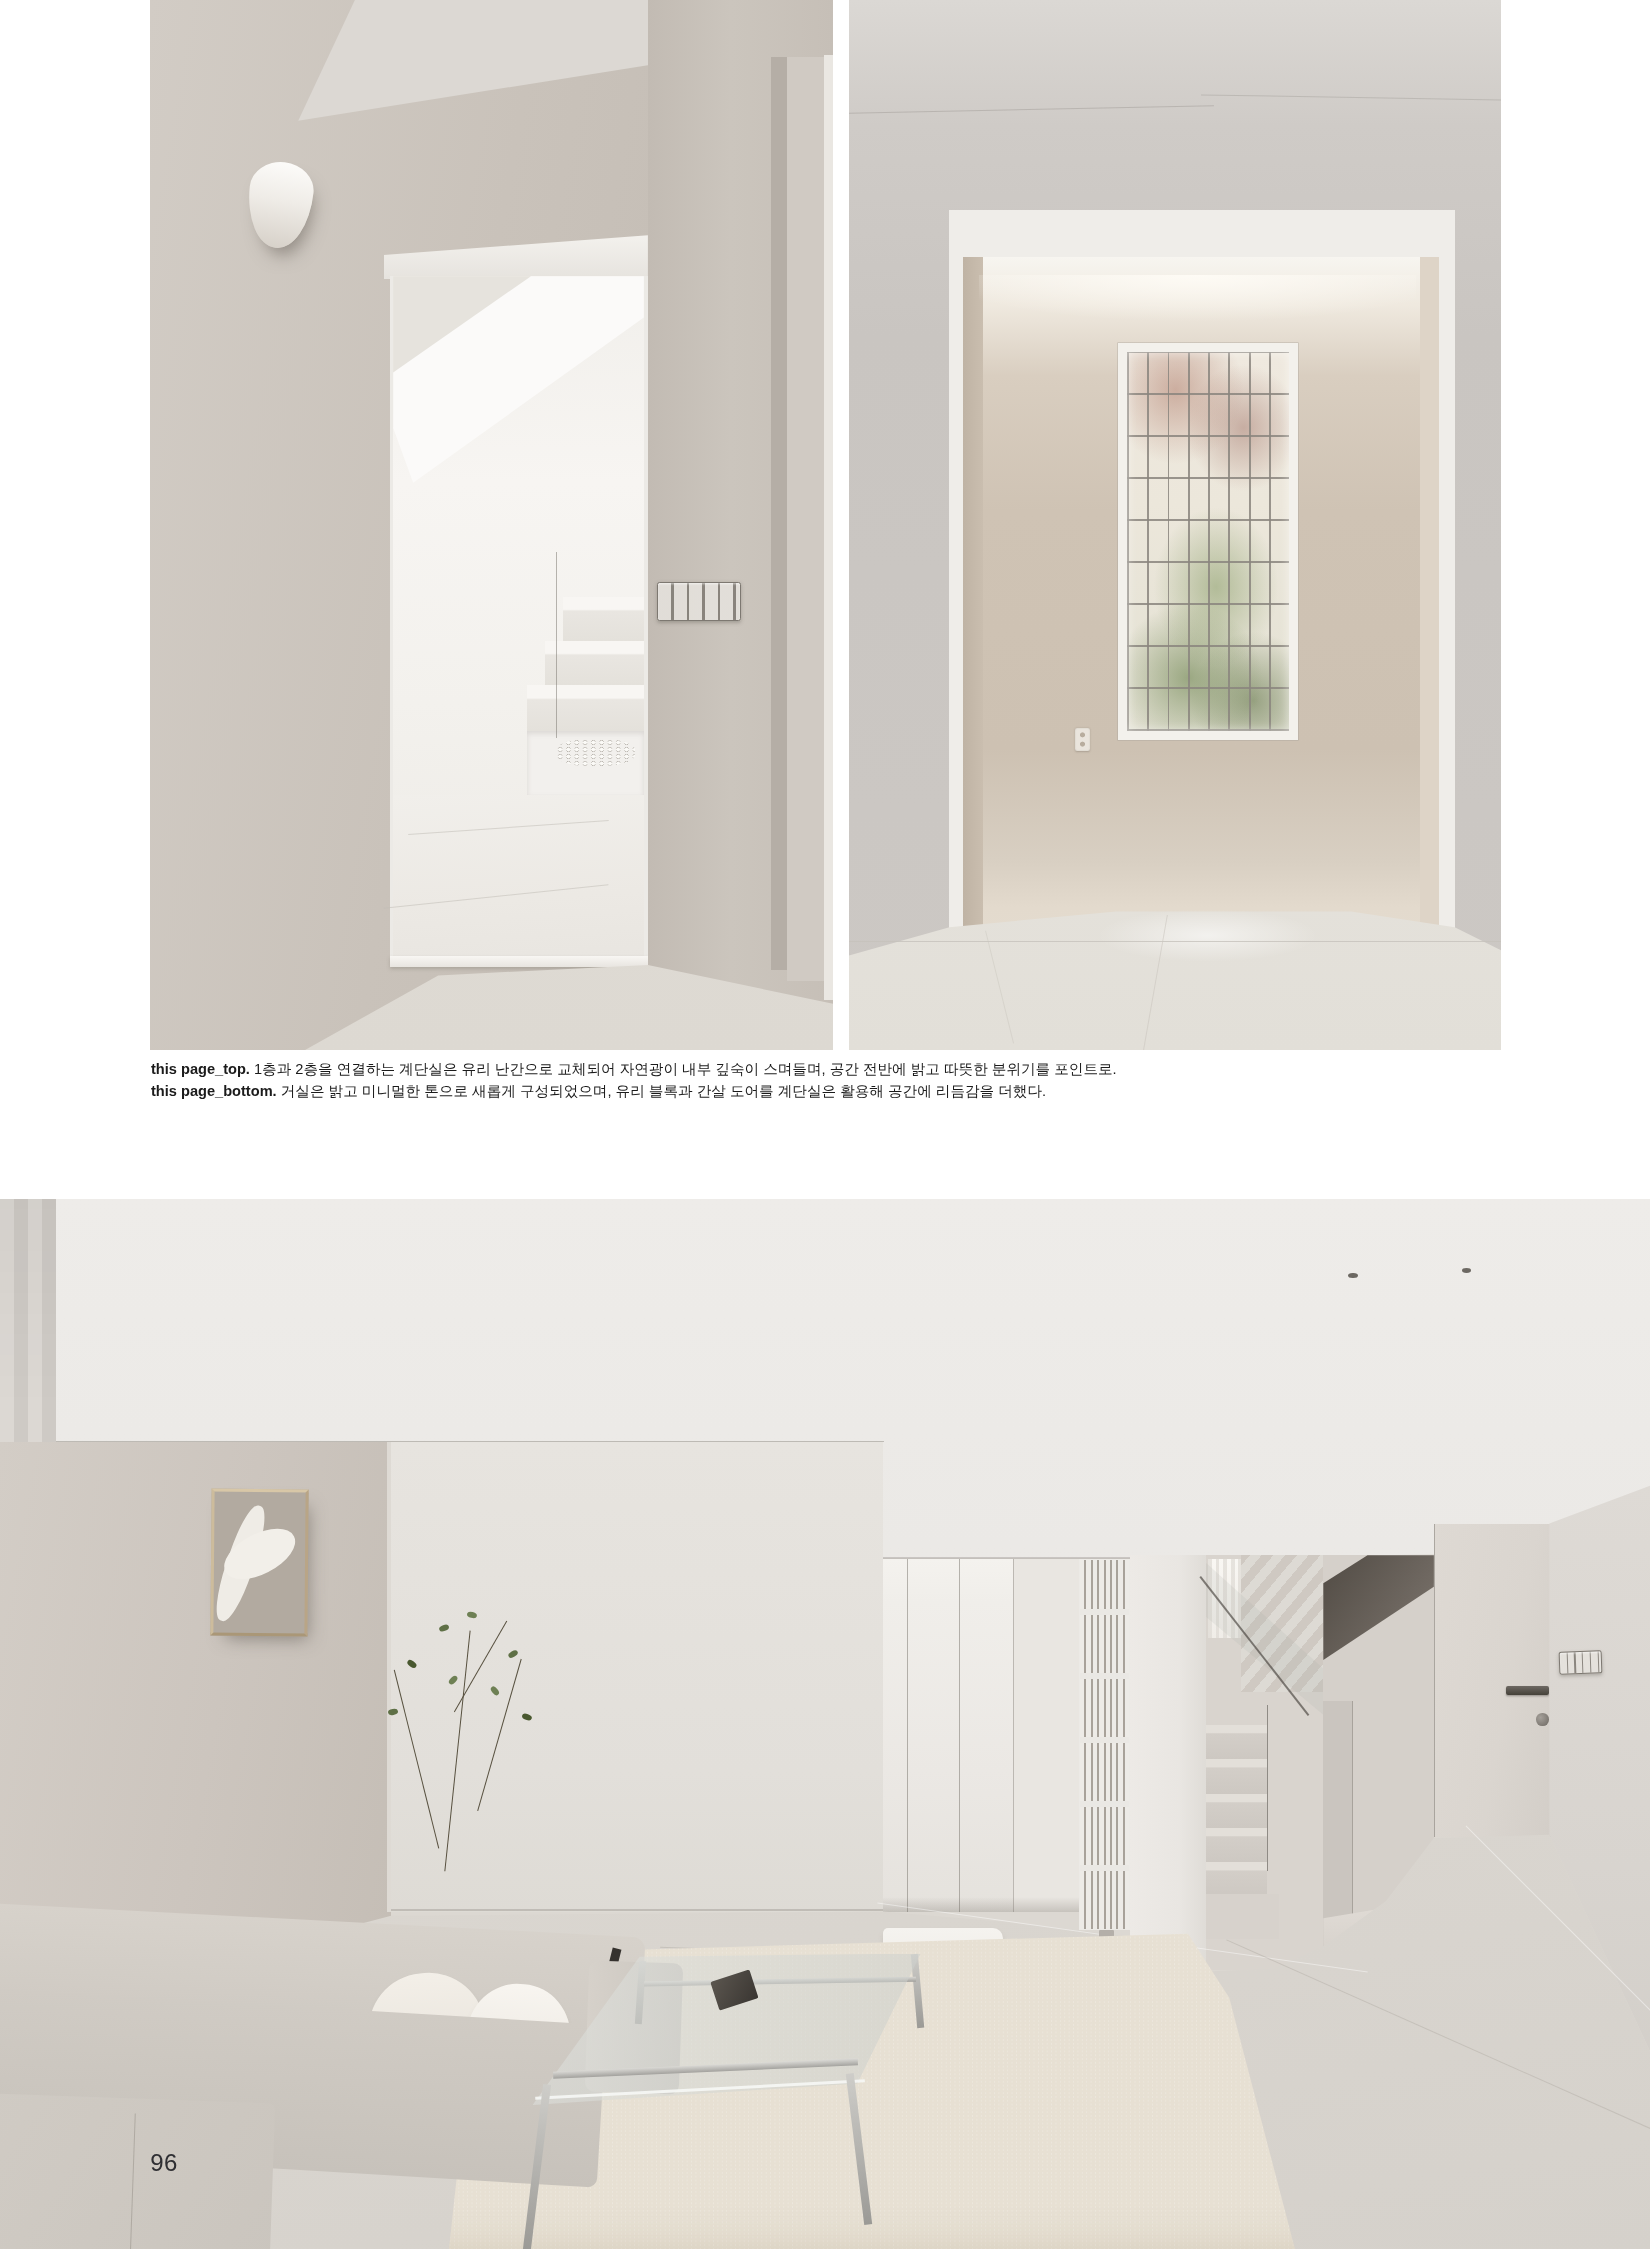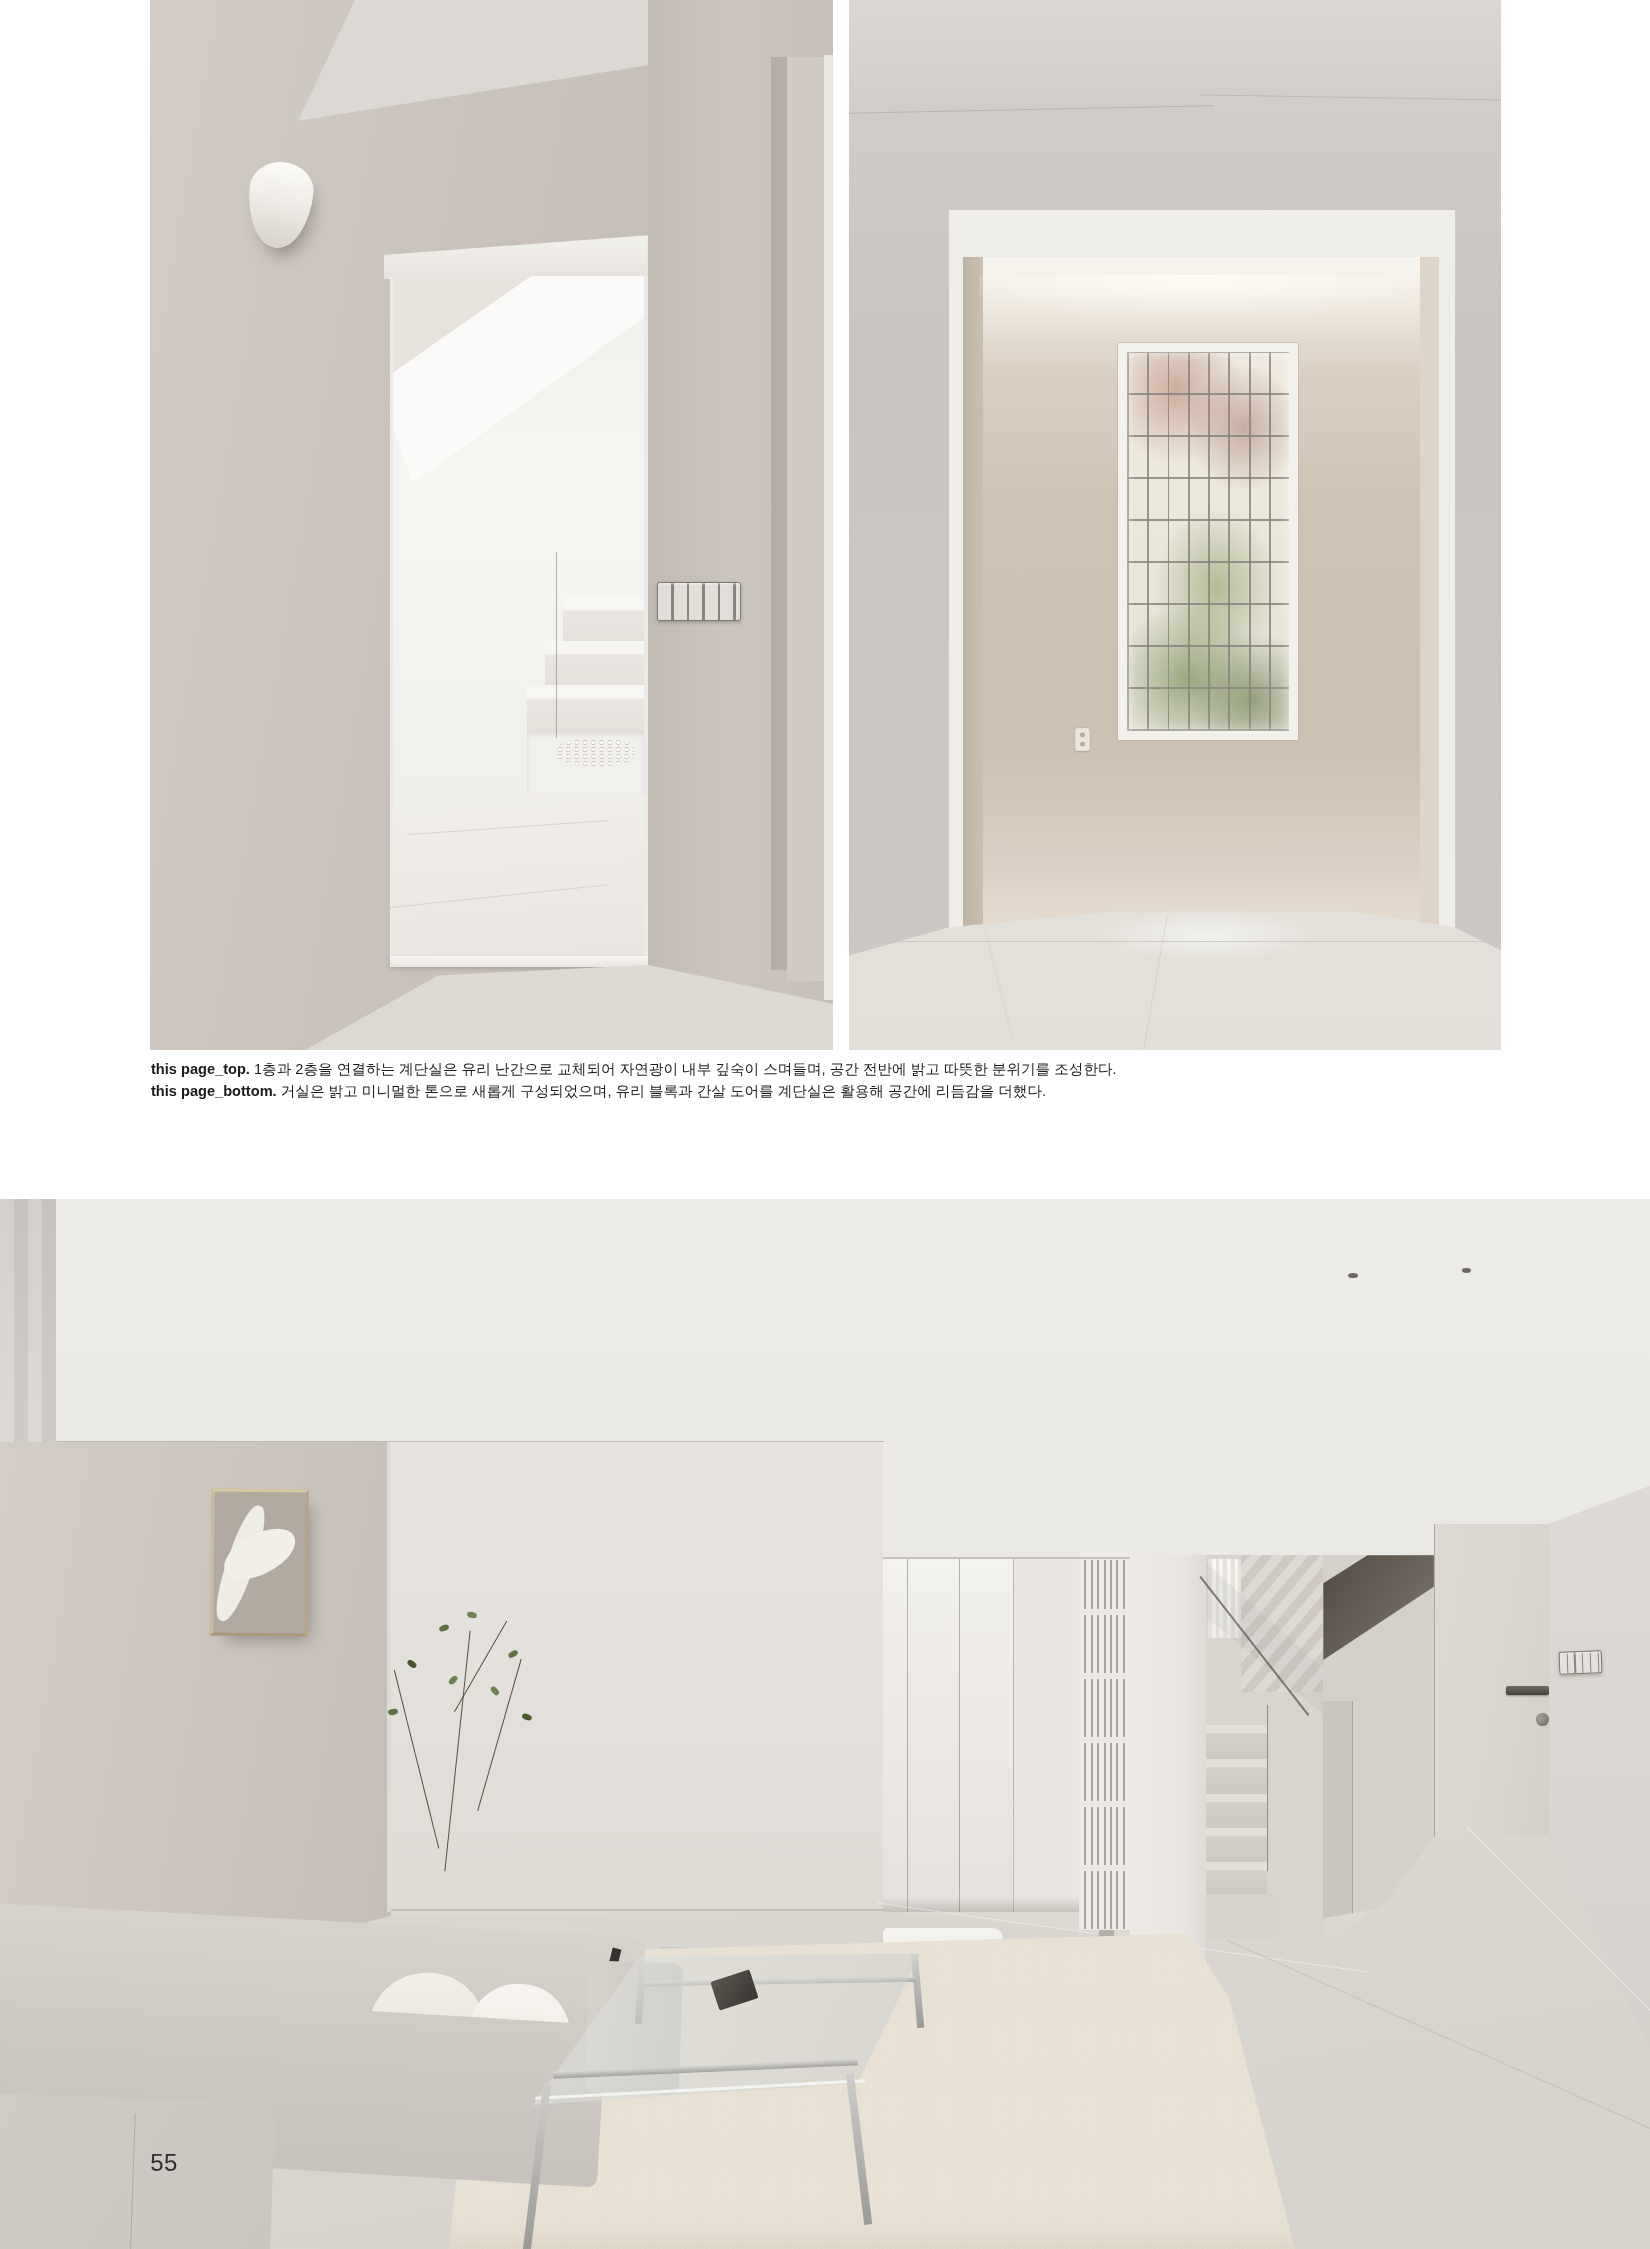--- a/index.html
+++ b/index.html
@@ -248,21 +248,21 @@
     <div class="abs tr-window"></div>
     <div class="abs tr-outlet"></div>
     <div class="abs tr-floor"></div>
     <div class="abs tr-refl"></div>
     <div class="abs tr-joint-h"></div>
     <div class="abs tr-joint-d1"></div>
     <div class="abs tr-joint-d2"></div>
   </figure>
 
   <div class="abs caption">
-    <p><b>this page_top.</b><span> 1층과 2층을 연결하는 계단실은 유리 난간으로 교체되어 자연광이 내부 깊숙이 스며들며, 공간 전반에 밝고 따뜻한 분위기를 조성한다.</span></p>
+    <p><b>this page_top.</b><span> 1층과 2층을 연결하는 계단실은 유리 난간으로 교체되어 자연광이 내부 깊숙이 스며들며, 공간 전반에 밝고 따뜻한 분위기를 포인트로.</span></p>
     <p><b>this page_bottom.</b><span> 거실은 밝고 미니멀한 톤으로 새롭게 구성되었으며, 유리 블록과 간살 도어를 계단실은 활용해 공간에 리듬감을 더했다.</span></p>
   </div>
 
   <figure class="photo photo-bot">
     <div class="abs b-ceiling"></div>
     <div class="abs b-soffit-l"></div>
     <div class="abs b-soffit-r"></div>
     <div class="abs b-spot" style="left:81.7%;top:7%;"></div>
     <div class="abs b-spot" style="left:88.6%;top:6.6%;"></div>
     <div class="abs b-curtain"></div>
@@ -339,17 +339,17 @@
     </div>
     <div class="abs b-tleg" style="left:38.6%;top:72.5%;width:0.4%;height:6%;transform:rotate(4deg);"></div>
     <div class="abs b-tleg" style="left:55.4%;top:71.8%;width:0.4%;height:7%;transform:rotate(-5deg);"></div>
     <div class="abs b-tbar" style="left:39%;top:74.2%;width:16.5%;height:0.5%;transform:rotate(-1deg);"></div>
     <div class="abs b-glass"></div>
     <div class="abs b-remote"></div>
     <div class="abs b-fedge"></div>
     <div class="abs b-tleg" style="left:32.3%;top:84.2%;width:0.5%;height:15.8%;transform:rotate(7deg);"></div>
     <div class="abs b-tleg" style="left:51.8%;top:83.2%;width:0.5%;height:14.5%;transform:rotate(-7deg);"></div>
     <div class="abs b-tbar" style="left:33.5%;top:82.4%;width:18.5%;height:0.7%;transform:rotate(-2.5deg);"></div>
-    <div class="abs pagenum">55</div>
+    <div class="abs pagenum">96</div>
   </figure>
 
 </div>
 
 
 </body></html>

